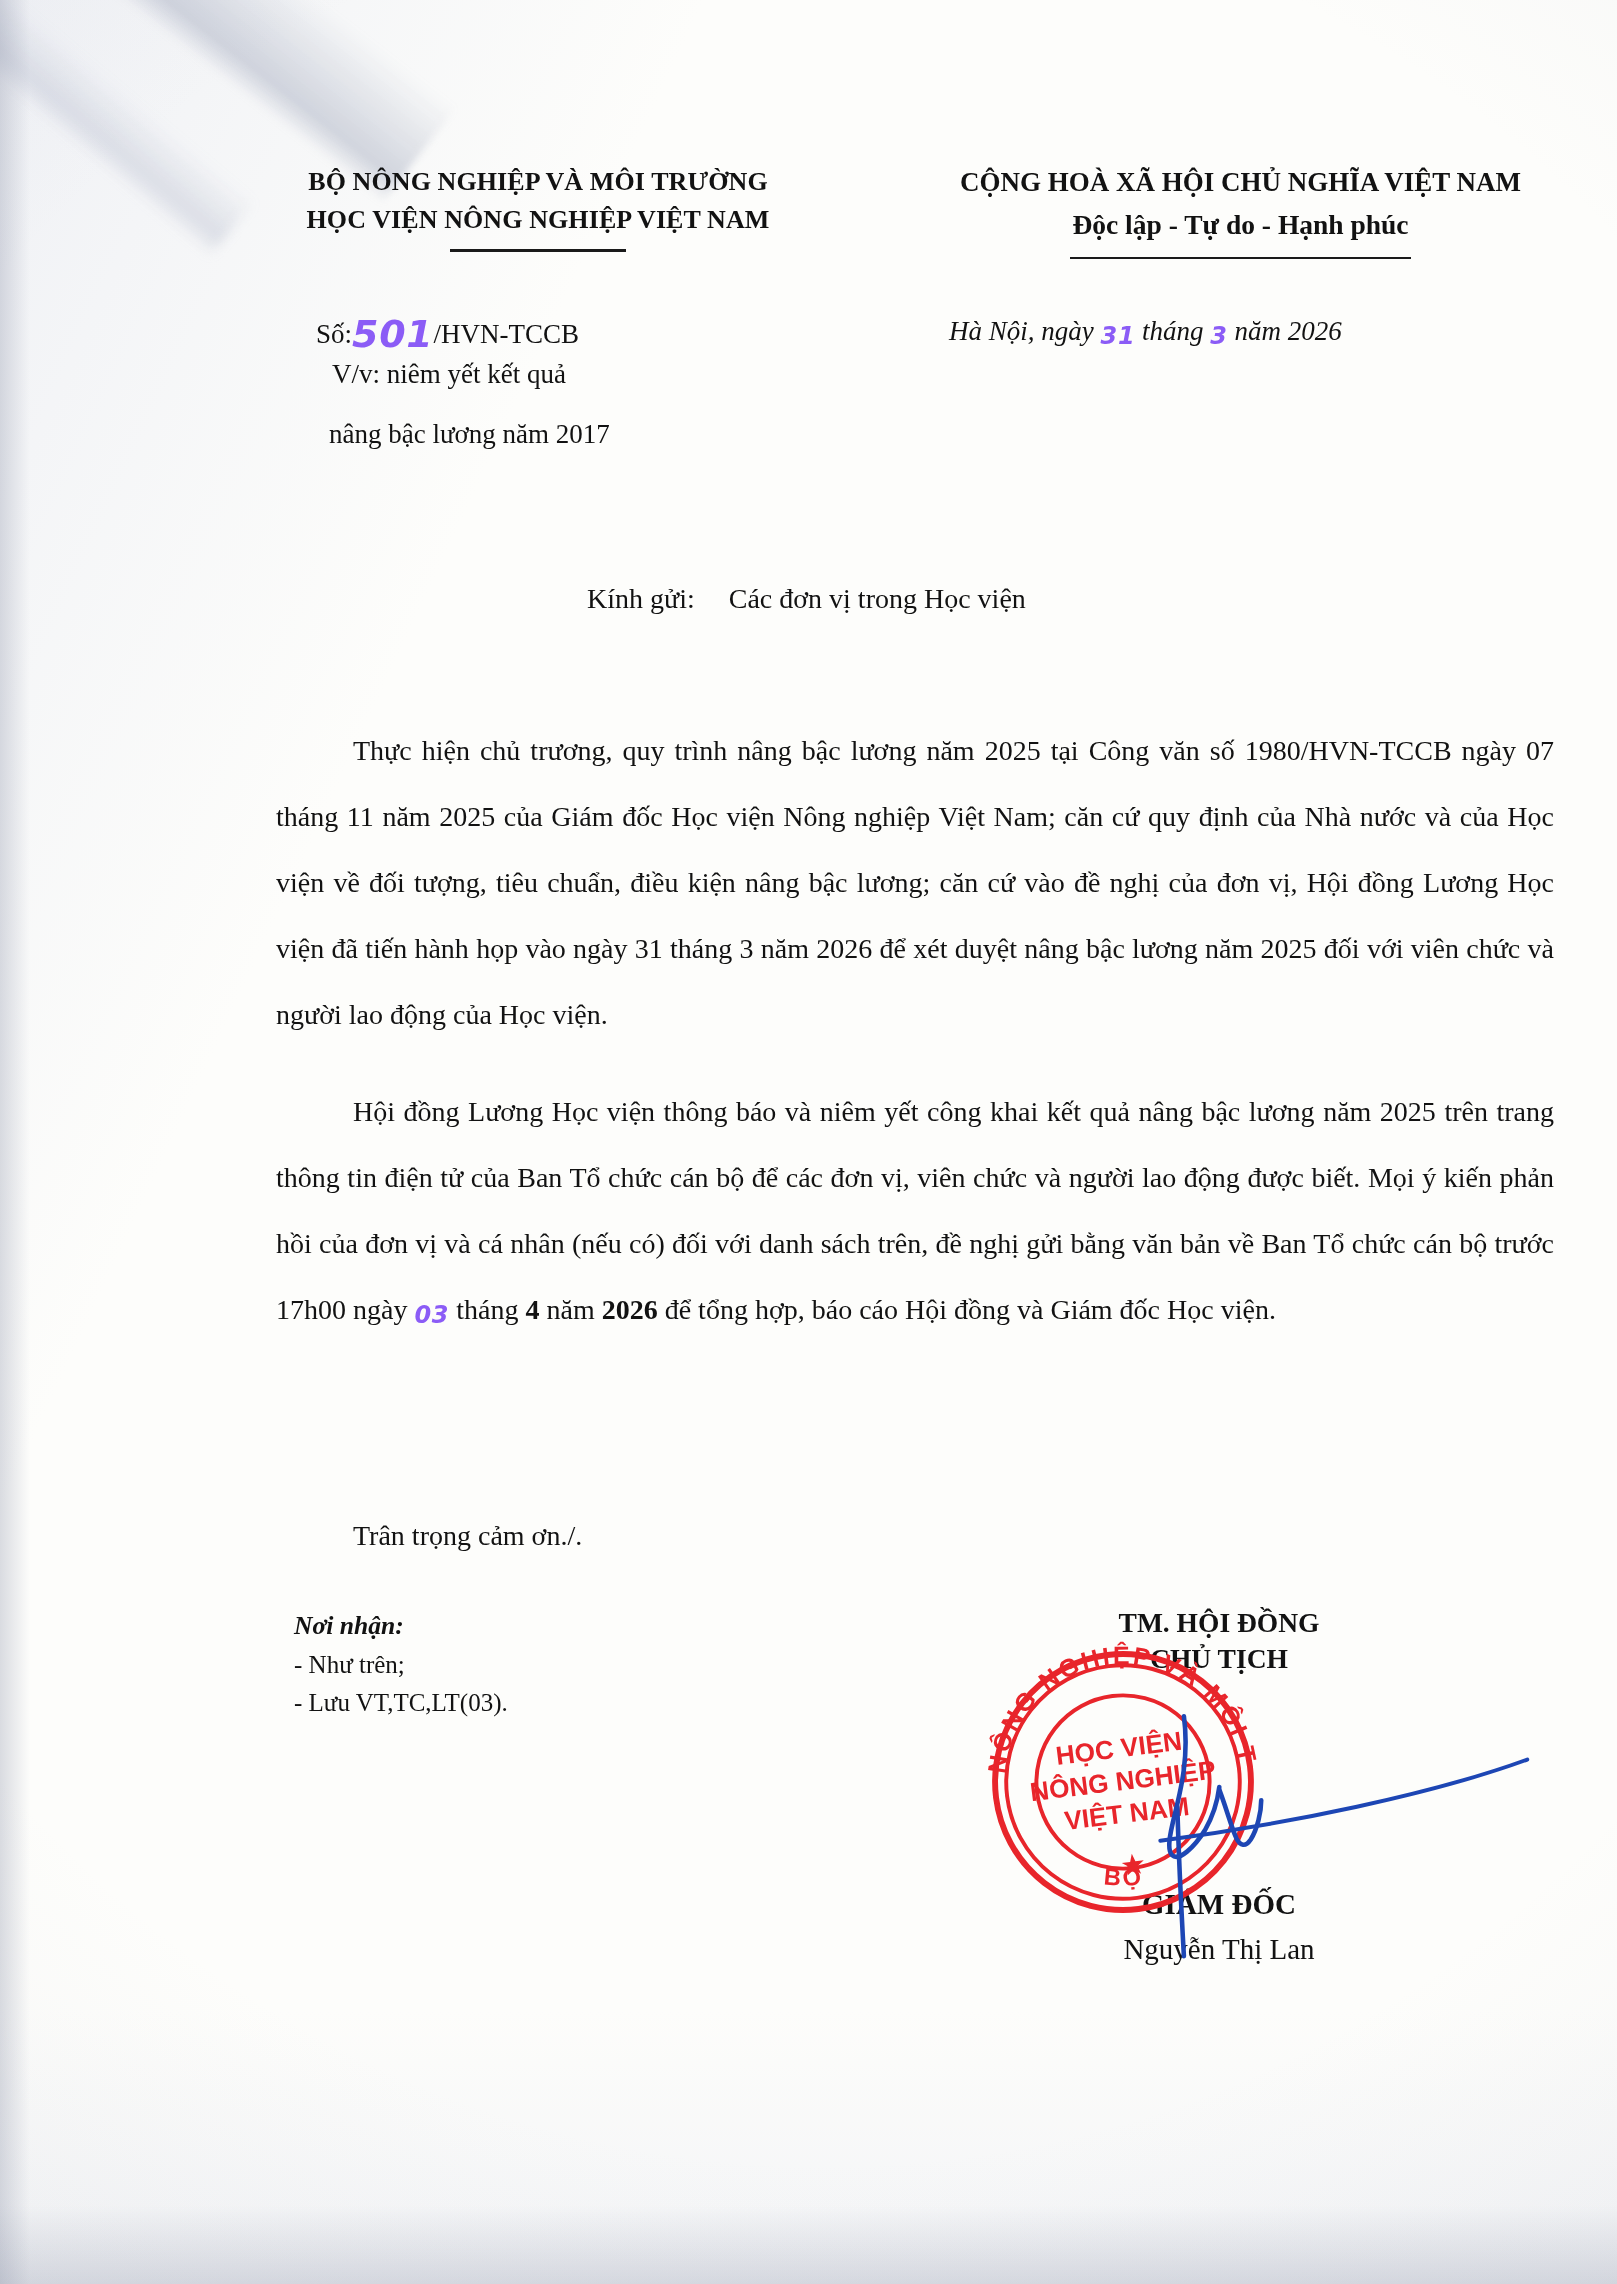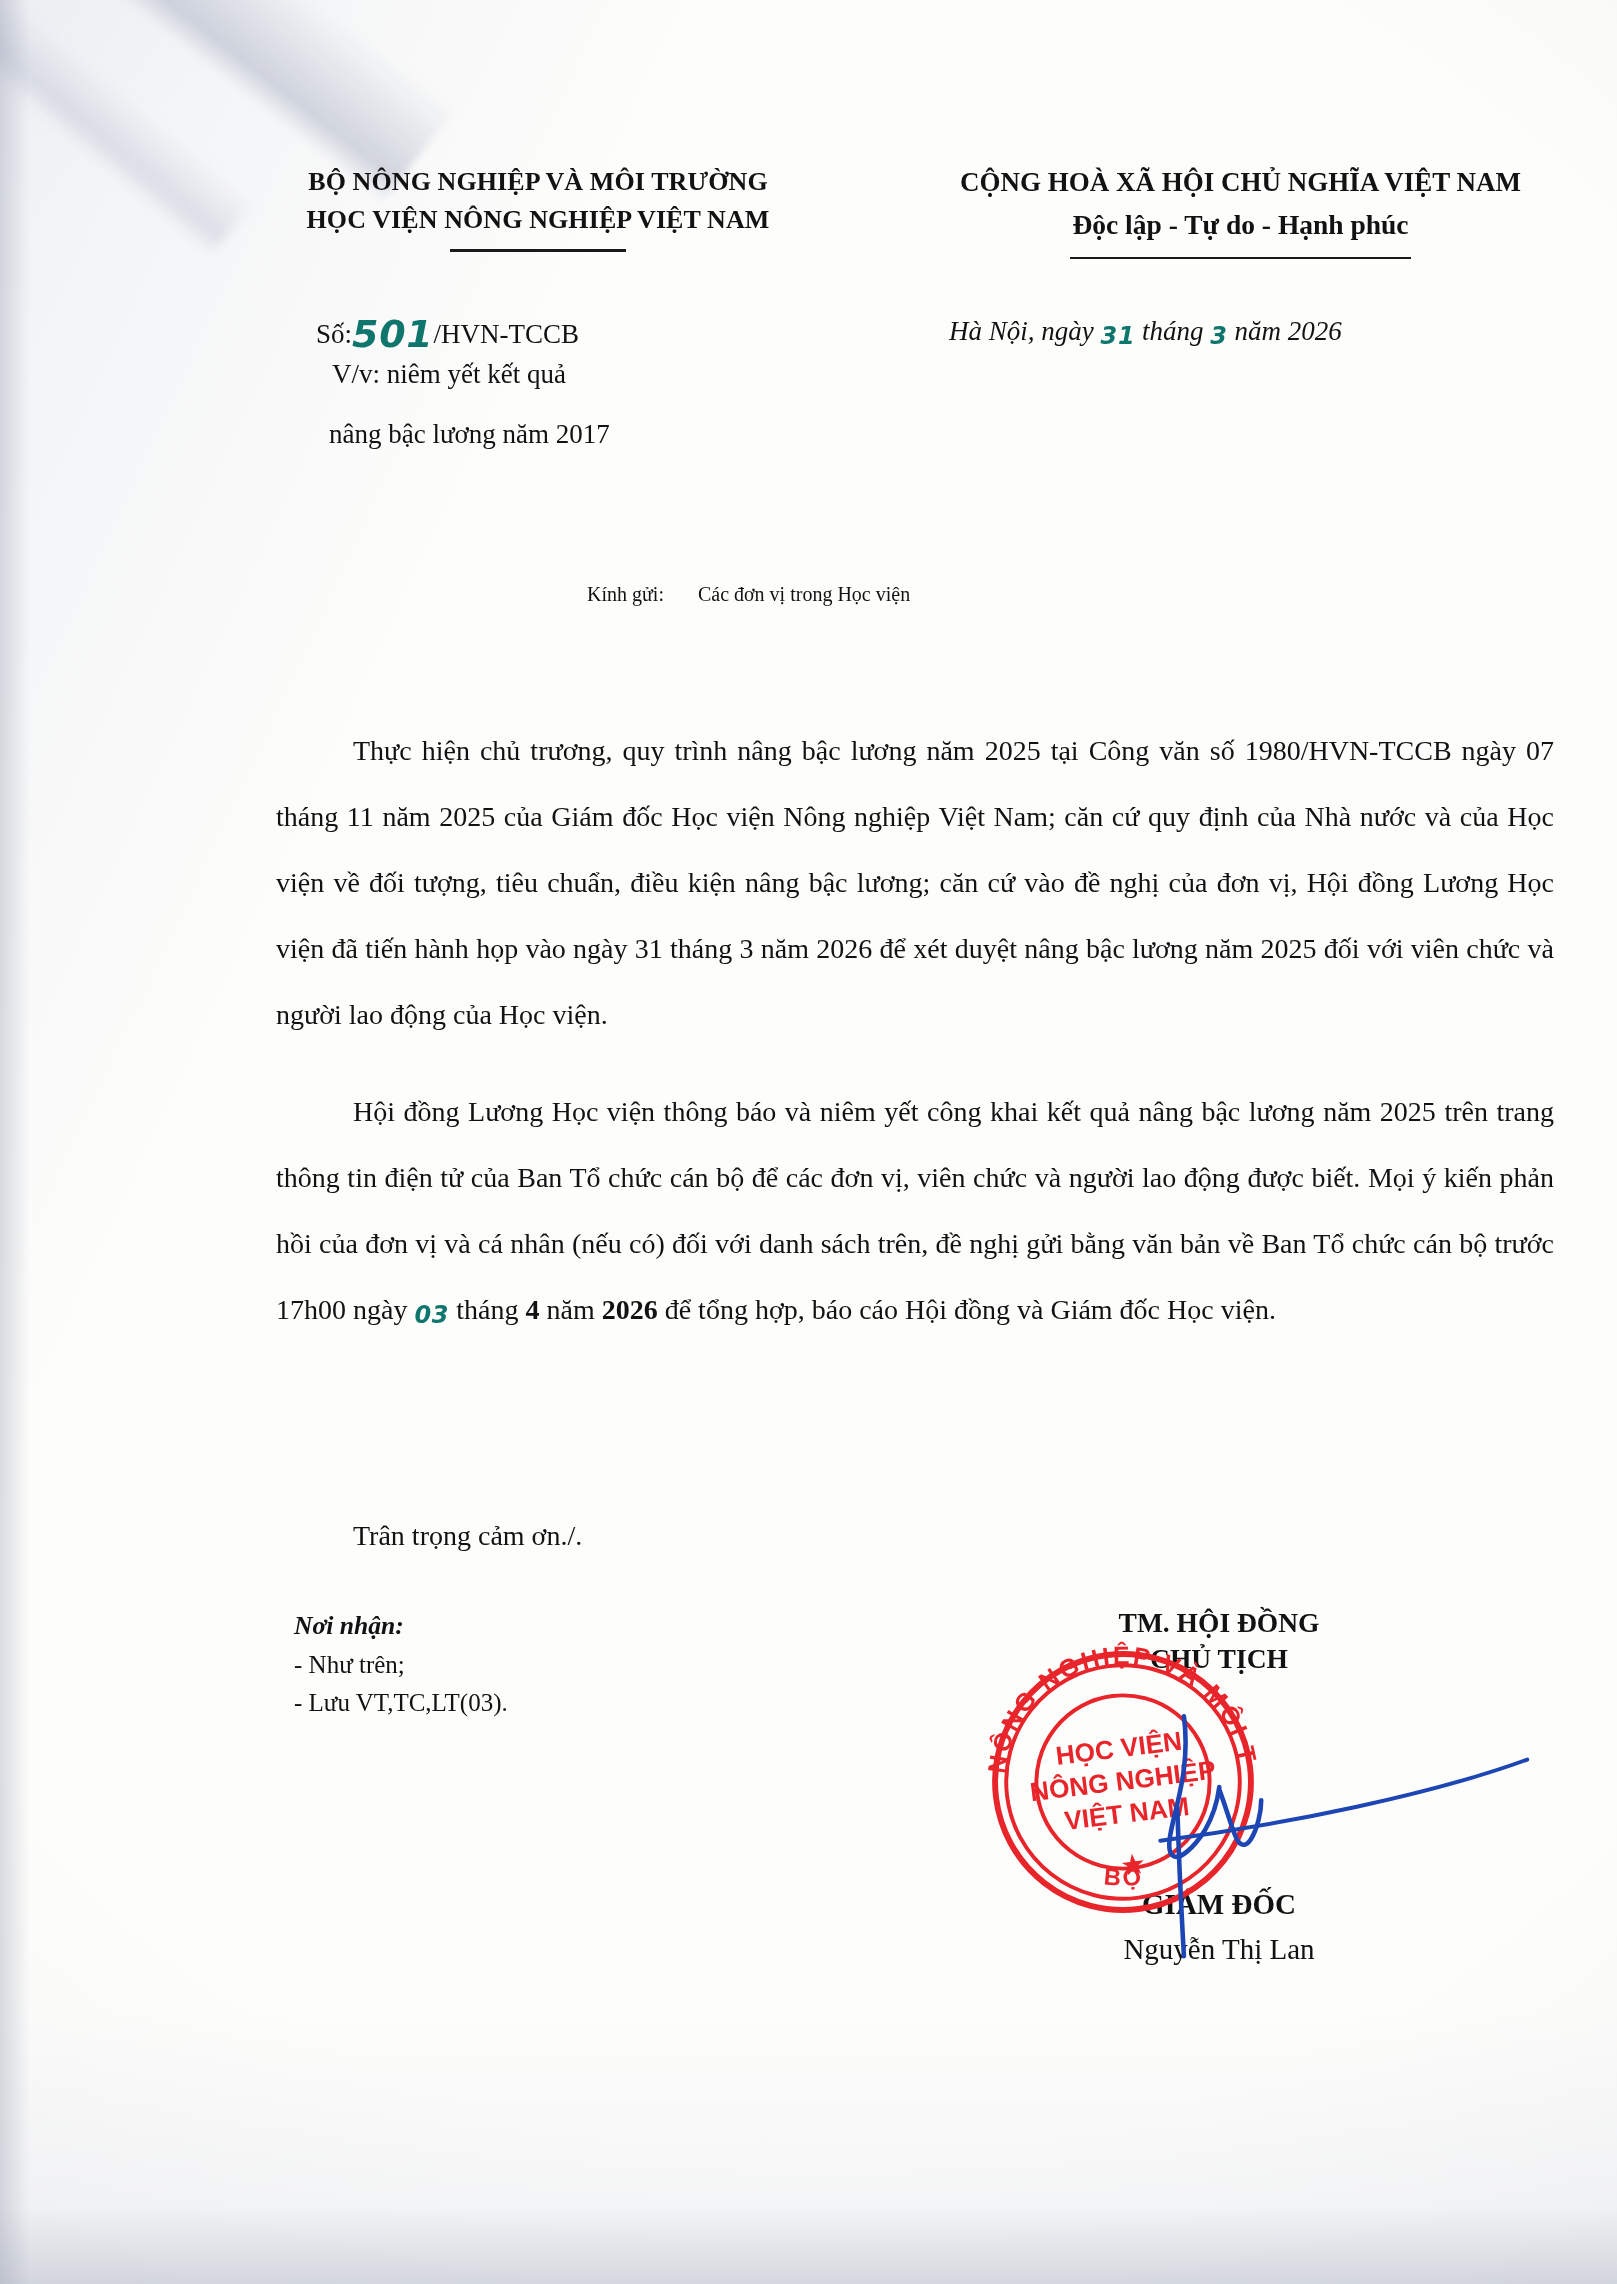--- a/index.html
+++ b/index.html
@@ -93,21 +93,21 @@
   
   .numrow{
     position:absolute; top:308px; left:0; width:100%;
   }
   .sonum{
     position:absolute;left:283px;top:0;
     font-size:27px;white-space:nowrap;
   }
   .hw{
     font-family:"DejaVu Sans",sans-serif;
-    color:#0f766e;
+    color:#8b5cf6;
     font-size:38px;
     font-style:italic;
     font-weight:bold;
     letter-spacing:0.7px;
     position:relative;
     top:3.9px;
   }
   .hw-sm{ font-size:24px; }
   .vv1{
     position:absolute;left:299px;top:51px;
@@ -120,21 +120,21 @@
   .dateline{
     position:absolute;left:916px;top:7.9px;
     font-style:italic;
     font-size:27px;
     white-space:nowrap;
   }
 
   
   .kinhgui{
     position:absolute;top:583px;left:554px;
-    font-size:20px;white-space:nowrap;
+    font-size:28px;white-space:nowrap;
   }
   .kg-sep{ display:inline-block;width:34px; }
 
   
   .body{
     position:absolute;
     left:243px;
     top:718px;
     width:1278px;
     font-size:28px;

